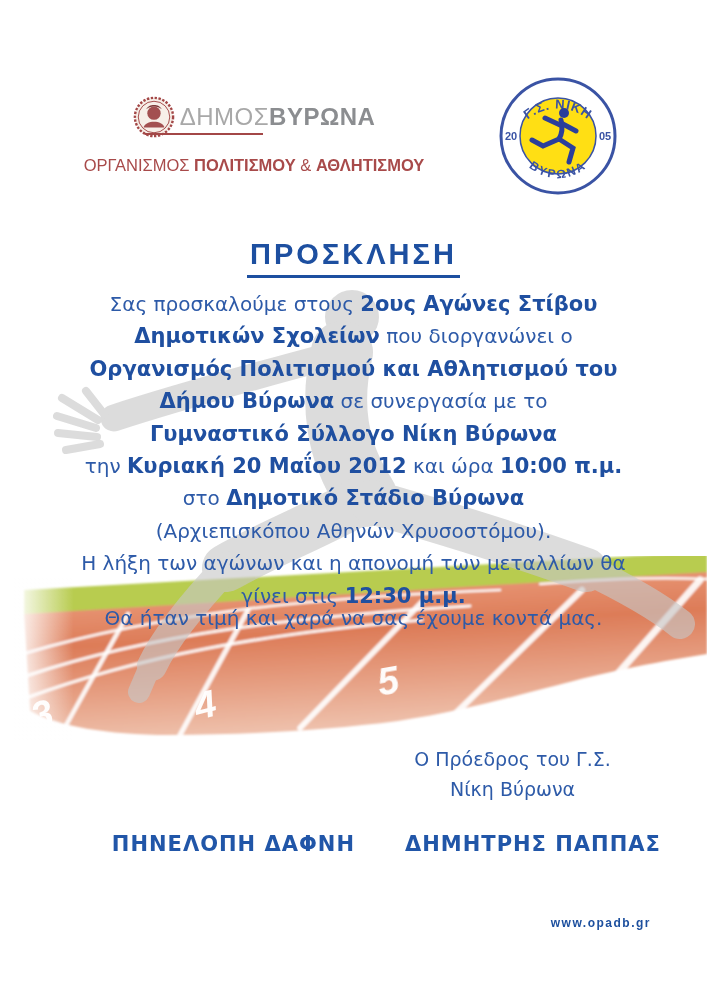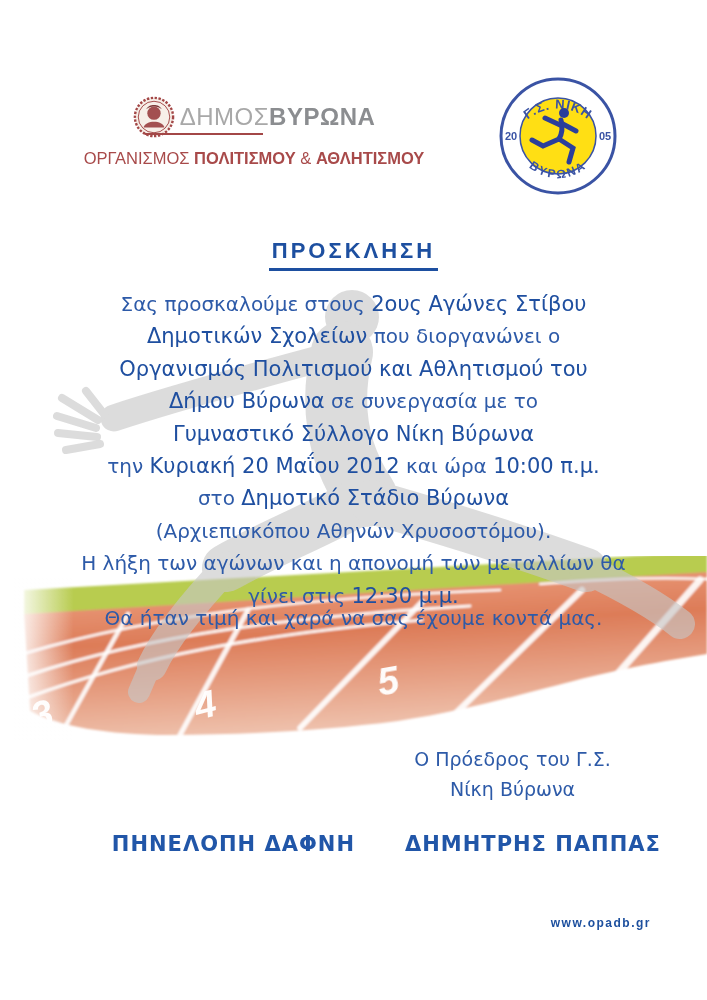--- a/index.html
+++ b/index.html
@@ -9,37 +9,37 @@
     font-family:"Liberation Sans",sans-serif;
   }
   
   .header-left{position:absolute;left:83px;top:94px;width:342px;}
   .brand-row{position:relative;display:flex;align-items:center;justify-content:center;height:46px;}
   .brand-medallion{width:42px;height:42px;margin-right:5px;flex:0 0 auto;}
   .brand-name{font-size:24px;letter-spacing:.5px;white-space:nowrap;}
   .brand-light{color:#a8a8a8;font-weight:400;}
   .brand-bold{color:#8b8d90;font-weight:700;}
   .brand-underline{position:absolute;left:62px;top:39px;width:118px;height:2px;background:#a34747;}
-  .brand-sub{margin-top:9px;text-align:center;font-size:16.5px;color:#a84a4a;white-space:nowrap;}
+  .brand-sub{margin-top:16px;text-align:center;font-size:16.5px;color:#a84a4a;white-space:nowrap;}
   .brand-sub .bold{font-weight:700;}
   .badge{position:absolute;left:497px;top:75px;width:122px;height:122px;}
   
   .title-wrap{position:absolute;left:0;top:238px;width:707px;text-align:center;}
   .title{
-    display:inline-block;font-size:22px;font-weight:800;letter-spacing:3px;
+    display:inline-block;font-size:29px;font-weight:800;letter-spacing:3px;
     color:#1d4fa0;border-bottom:3px solid #1d4fa0;padding:0 3px 4px 3px;
   }
   
   .body-text{
     position:absolute;left:0;top:288px;width:707px;text-align:center;
     font-family:"DejaVu Sans",sans-serif;
     font-size:20px;line-height:32.4px;color:#2d5aa8;z-index:3;
   }
   .body-line{white-space:nowrap;}
-  .body-text .b{font-weight:400;font-size:21px;color:#1f4fa0;margin-top:38px;}
+  .body-text .b{font-weight:700;font-size:21px;color:#1f4fa0;margin-top:38px;}
   .closing{
     position:absolute;left:0;top:606px;width:707px;text-align:center;
     font-family:"DejaVu Sans",sans-serif;
     font-size:20px;color:#2d5aa8;z-index:3;
   }
   
   .track{position:absolute;left:0;top:556px;width:707px;height:186px;z-index:1;}
   
   .watermark{position:absolute;left:0;top:0;width:707px;height:1000px;z-index:2;pointer-events:none;}
   

